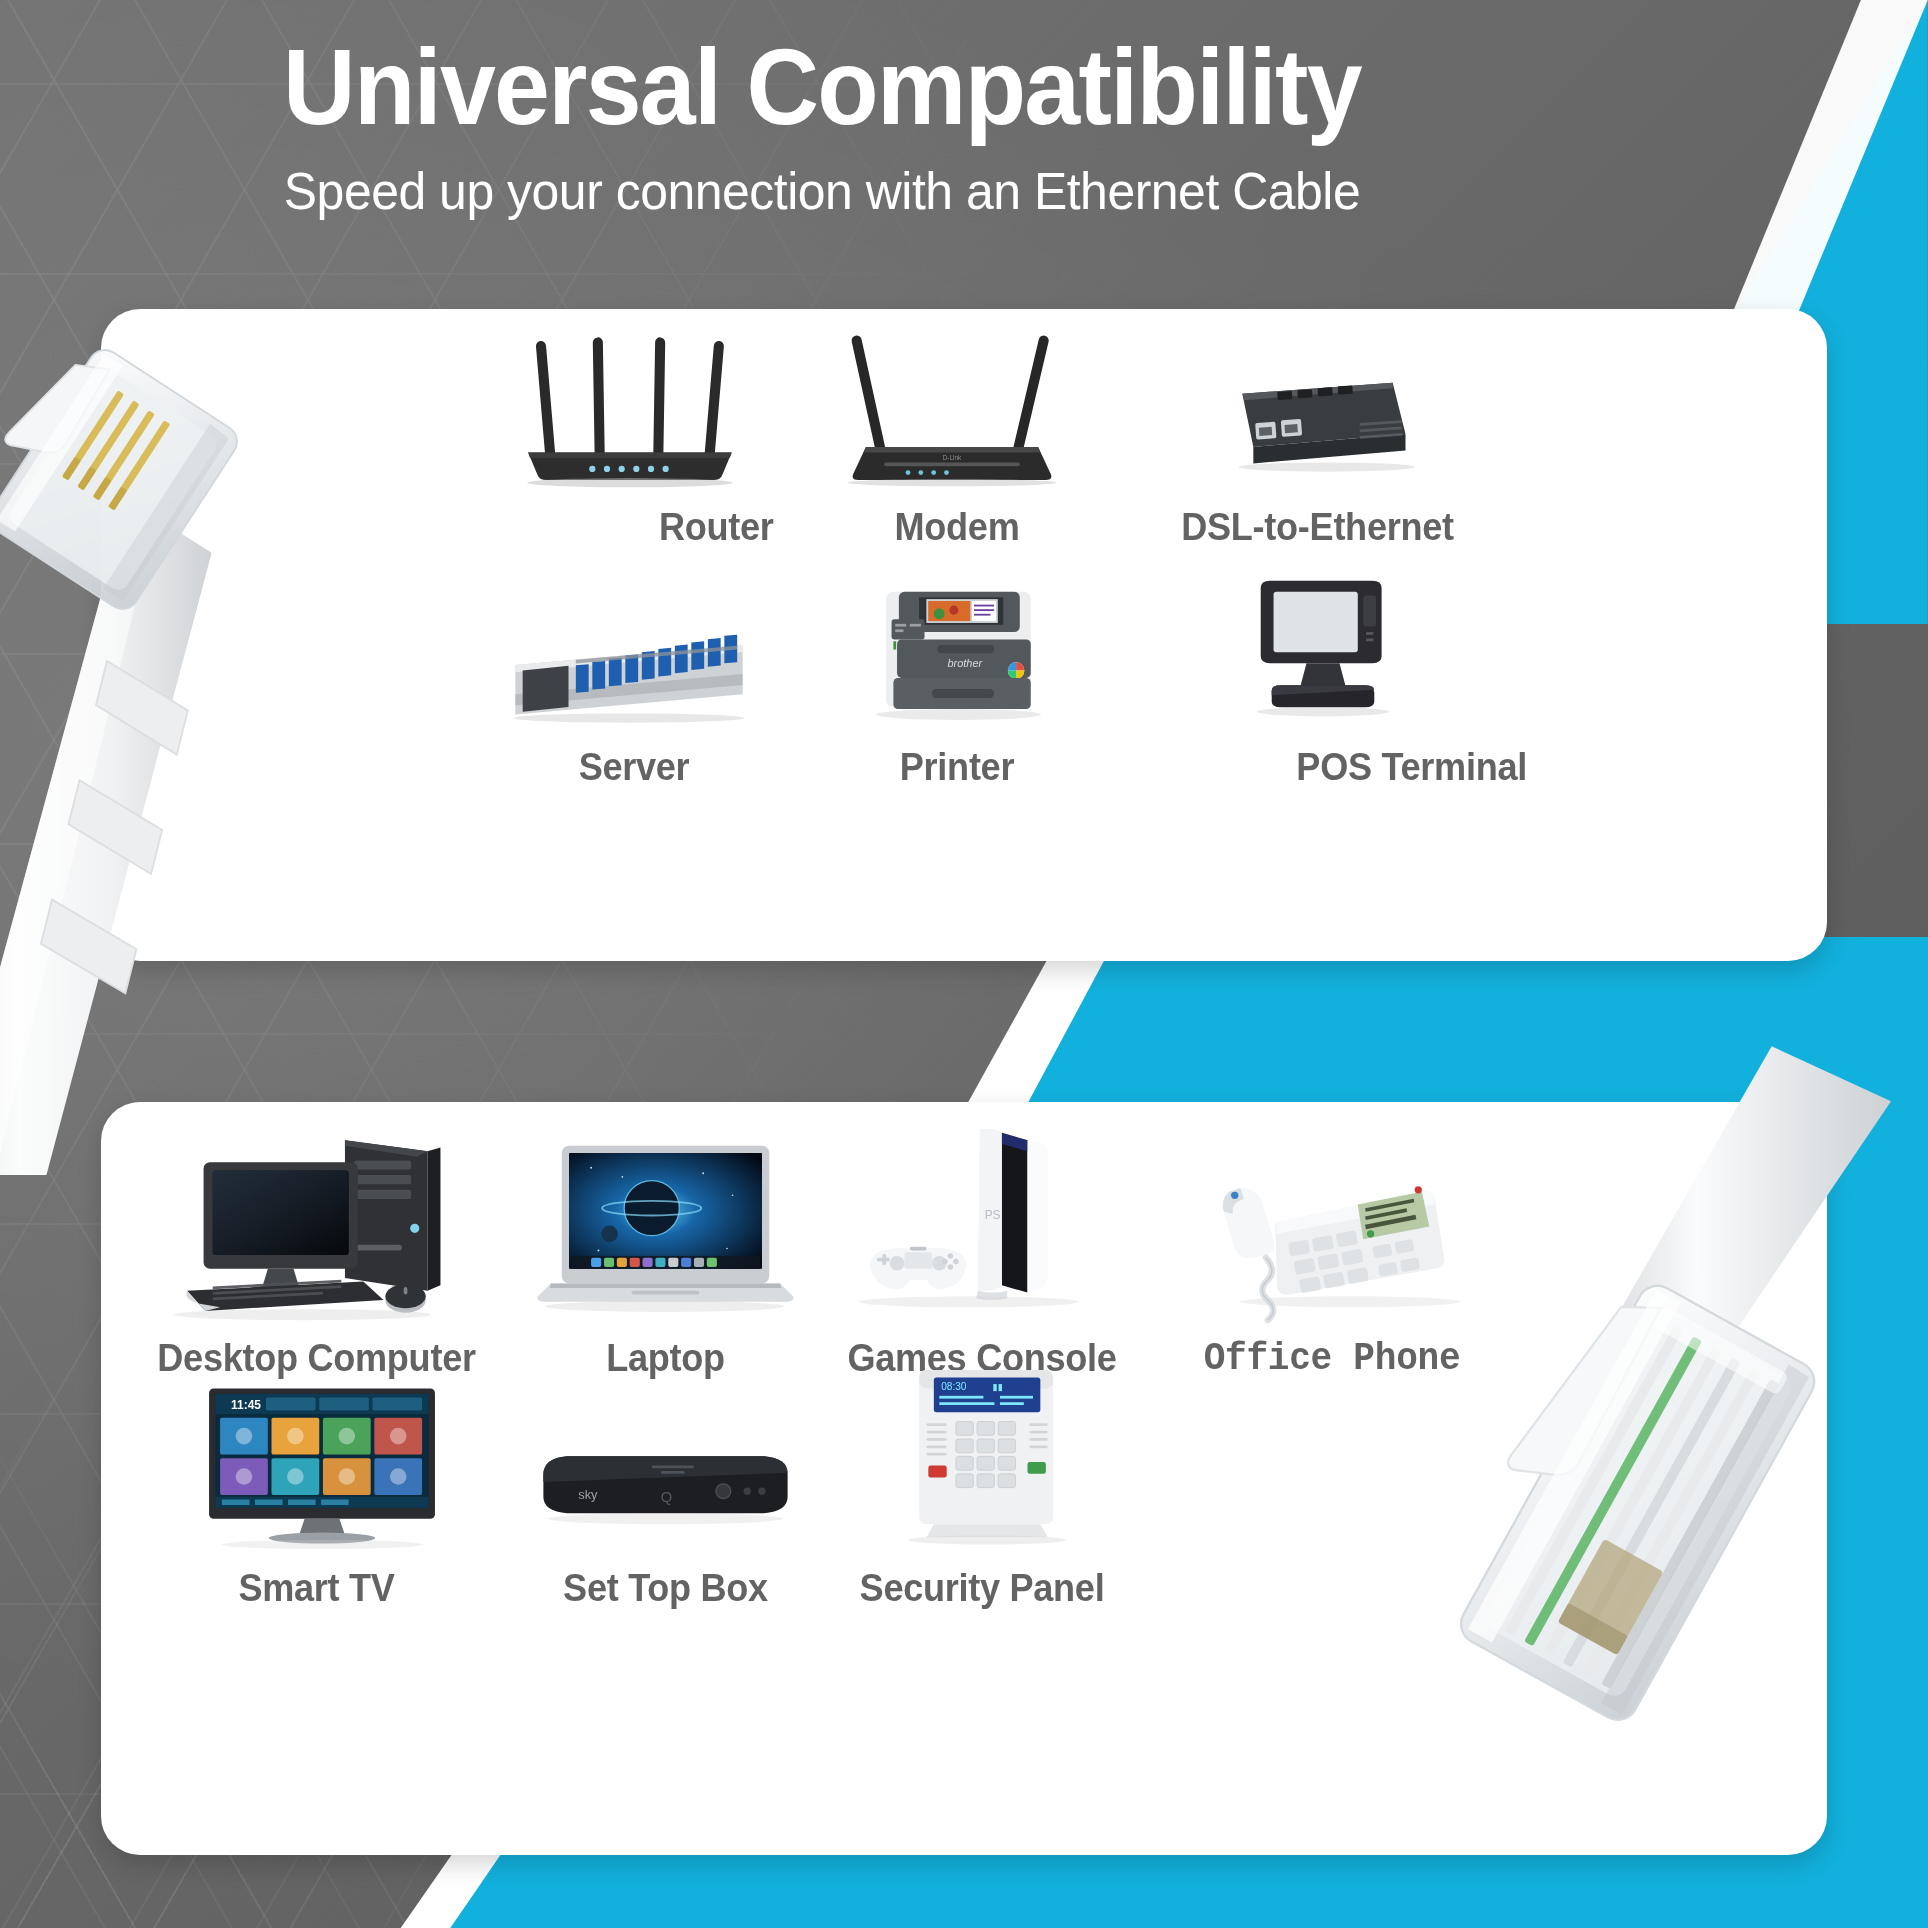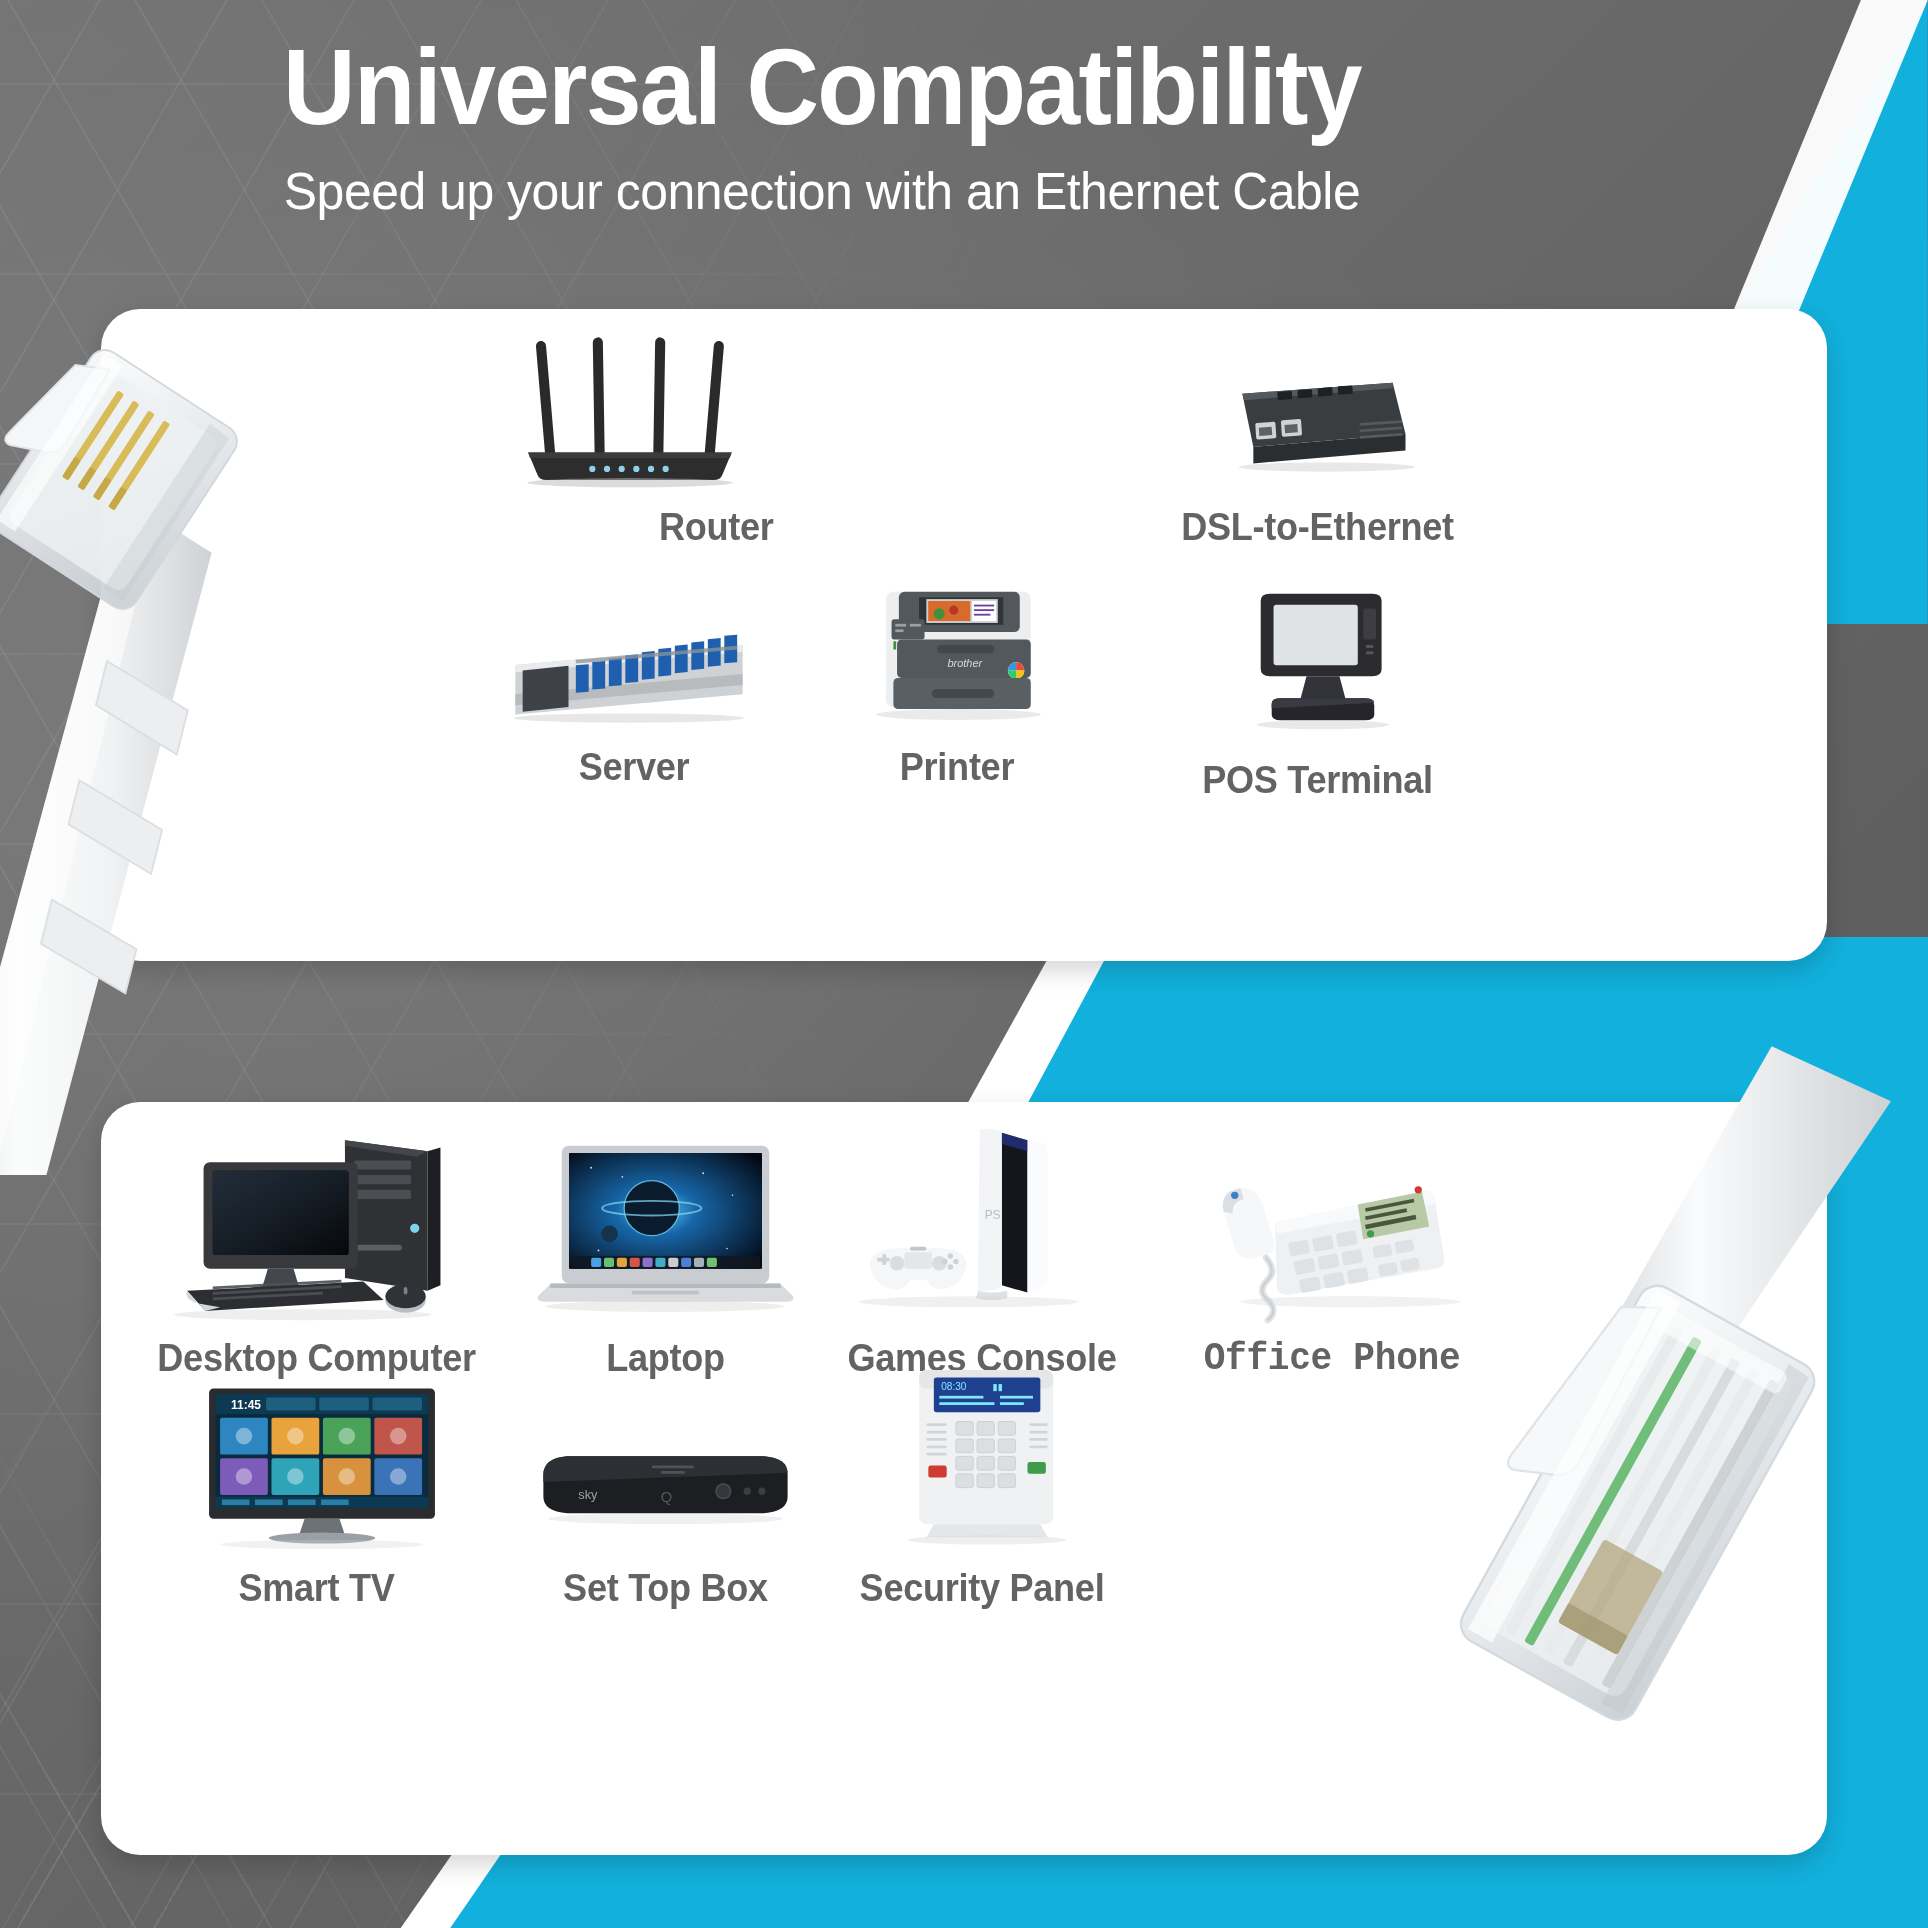--- a/index.html
+++ b/index.html
@@ -138,20 +138,42 @@
           <circle cx="136" cy="146" r="3.4"></circle>
             <circle cx="152" cy="146" r="3.4"></circle>
           <circle cx="168" cy="146" r="3.4"></circle>
             <circle cx="184" cy="146" r="3.4"></circle>
         </g>
       </svg>
     </div>
     <div class="lbl">Router</div>
   </div>
 
+  <div class="cell" style="left:709px; top:26px; width:294px;">
+    <div class="art" style="height:156px">
+      <svg width="275" height="156" viewBox="0 0 300 170">
+        <g stroke="#272727" stroke-width="11" stroke-linecap="round" fill="none">
+          <line x1="66" y1="125" x2="40" y2="6"></line>
+          <line x1="216" y1="125" x2="244" y2="6"></line>
+        </g>
+        <path d="M50 122 L238 122 L252 152 Q254 158 246 158 L42 158 Q34 158 36 152 Z" fill="#2b2b2b"></path>
+        <path d="M50 122 L238 122 L240 128 L48 128 Z" fill="#474747"></path>
+        <rect x="70" y="139" width="148" height="4" rx="2" fill="#565656"></rect>
+        <text x="144" y="136" font-size="7" fill="#8d8d8d" text-anchor="middle" font-family="Liberation Sans, sans-serif">D-Link</text>
+        <g fill="#6fc5de">
+            <circle cx="96" cy="150" r="2.6"></circle>
+            <circle cx="110" cy="150" r="2.6"></circle>
+            <circle cx="124" cy="150" r="2.6"></circle>
+            <circle cx="138" cy="150" r="2.6"></circle>
+          </g>
+        <ellipse cx="144" cy="161" rx="114" ry="4" fill="#bdbdbd" opacity=".45"></ellipse>
+      </svg>
+    </div>
+    <div class="lbl">Modem</div>
+  </div>
 
   <div class="cell" style="left:996px; top:26px; width:441px;">
     <div class="art" style="height:156px">
       <svg width="275" height="156" viewBox="0 0 300 170">
         <path d="M68 64 L232 52 L246 108 L80 122 Z" fill="#3a3d40"></path>
         <path d="M68 64 L232 52 L232 58 L70 71 Z" fill="#55595d"></path>
         <path d="M80 122 L246 108 L246 126 L80 140 Z" fill="#2b2e31"></path>
         <g fill="#1e2022">
           <rect x="106" y="62" width="16" height="9" rx="1.5" transform="rotate(-4 106 62)"></rect>
           <rect x="128" y="60" width="16" height="9" rx="1.5" transform="rotate(-4 128 60)"></rect>
@@ -240,21 +262,21 @@
         </g>
         <g fill="#8f9398" opacity=".75">
           <rect x="86" y="100" width="176" height="4" transform="skewY(-5)"></rect>
         </g>
         <ellipse cx="144" cy="156" rx="126" ry="5" fill="#c4c4c4" opacity=".4"></ellipse>
       </svg>
     </div>
     <div class="lbl">Server</div>
   </div>
 
-  <div class="cell" style="left:996px; top:272px; width:441px;">
+  <div class="cell" style="left:996px; top:259px; width:441px;text-align:right;">
     <div class="art" style="height:163px">
       <svg width="275" height="163" viewBox="0 0 300 178">
         <path d="M88 22 Q88 14 98 14 L210 14 Q220 14 220 22 L220 96 Q220 104 210 104 L98 104 Q88 104 88 96 Z" fill="#2b2b30"></path>
         <rect x="102" y="26" width="92" height="66" rx="3" fill="#dfe3e6"></rect>
         <rect x="200" y="30" width="14" height="34" rx="3" fill="#3d3d44"></rect>
         <g fill="#56565f">
             <rect x="203" y="70" width="8" height="3"></rect>
             <rect x="203" y="77" width="8" height="3"></rect>
           </g>
         <path d="M138 104 L174 104 L182 134 L130 134 Z" fill="#33333a"></path>

